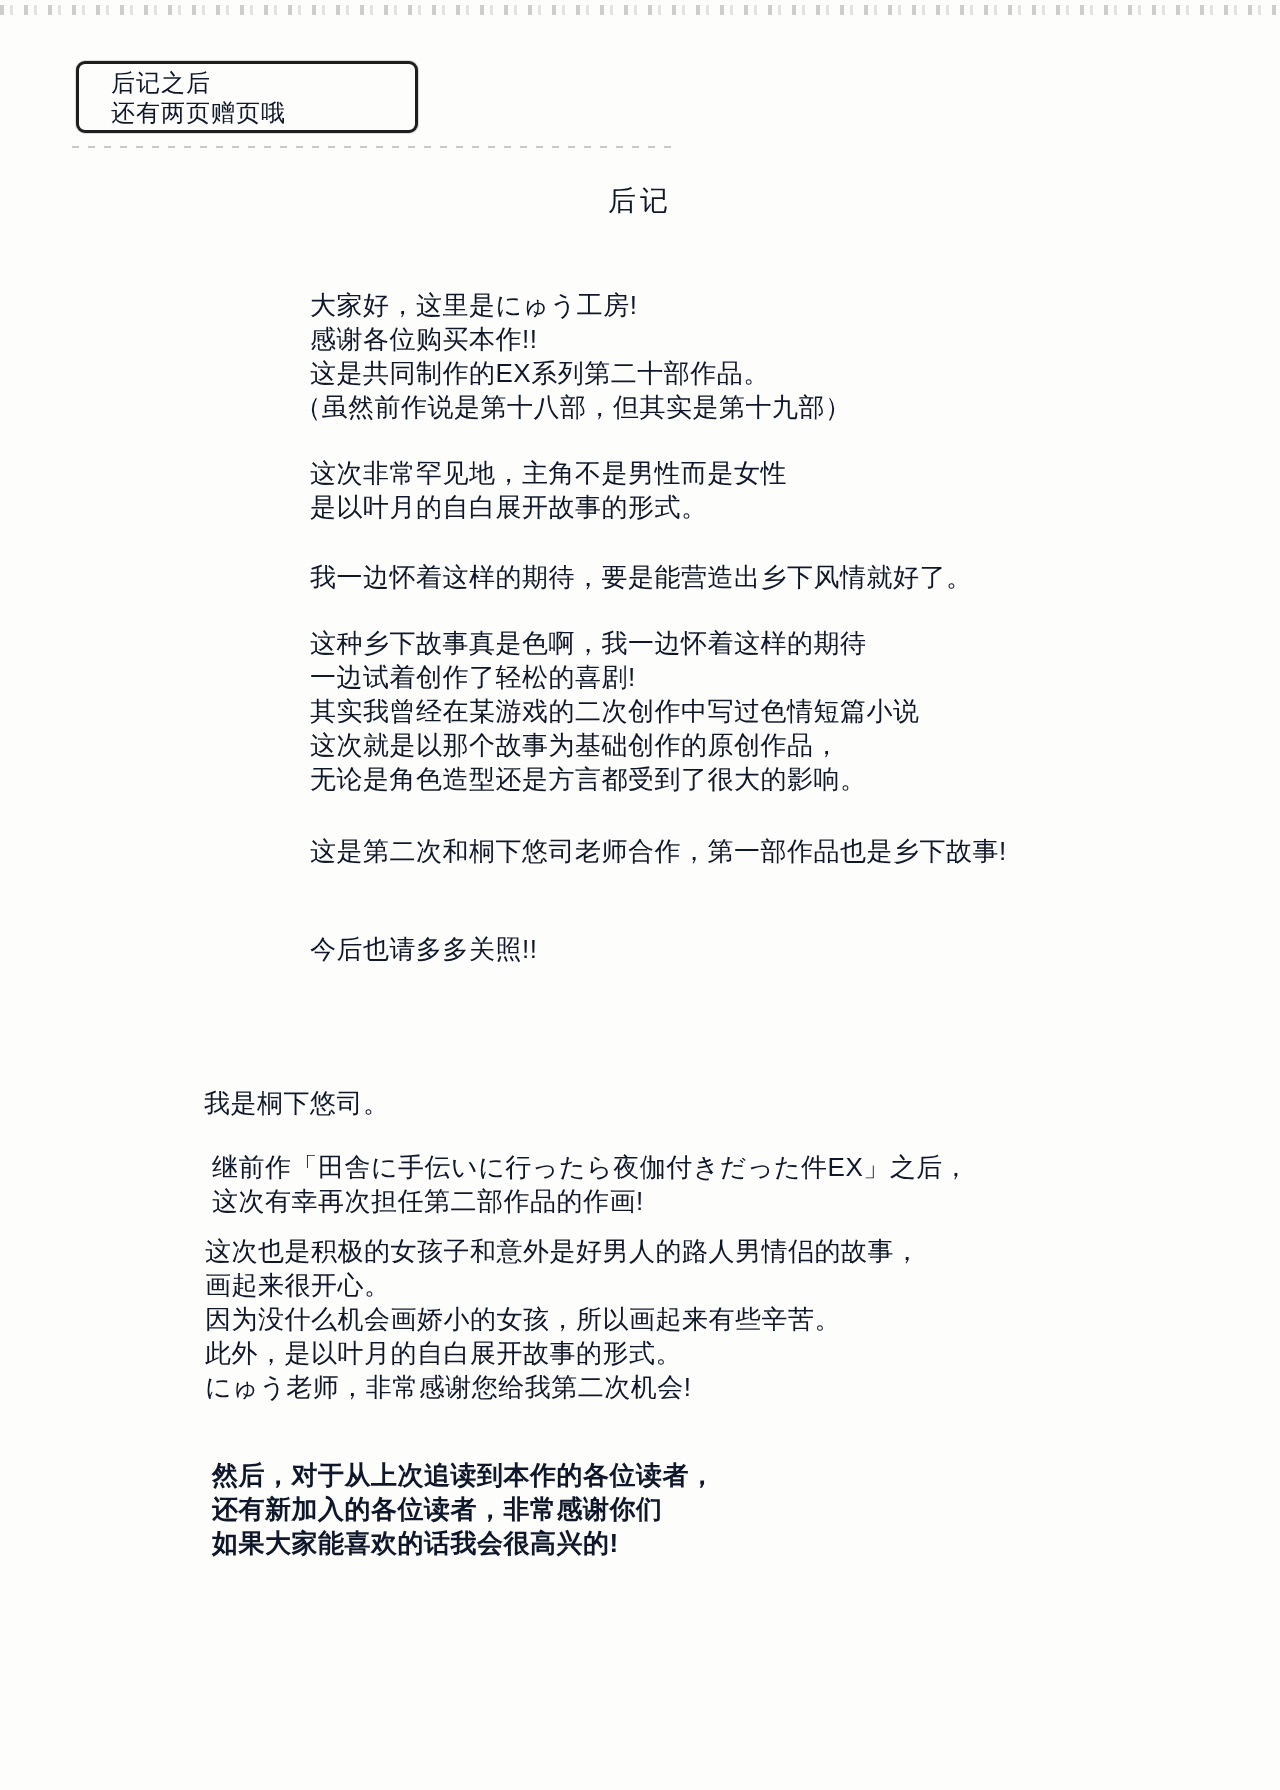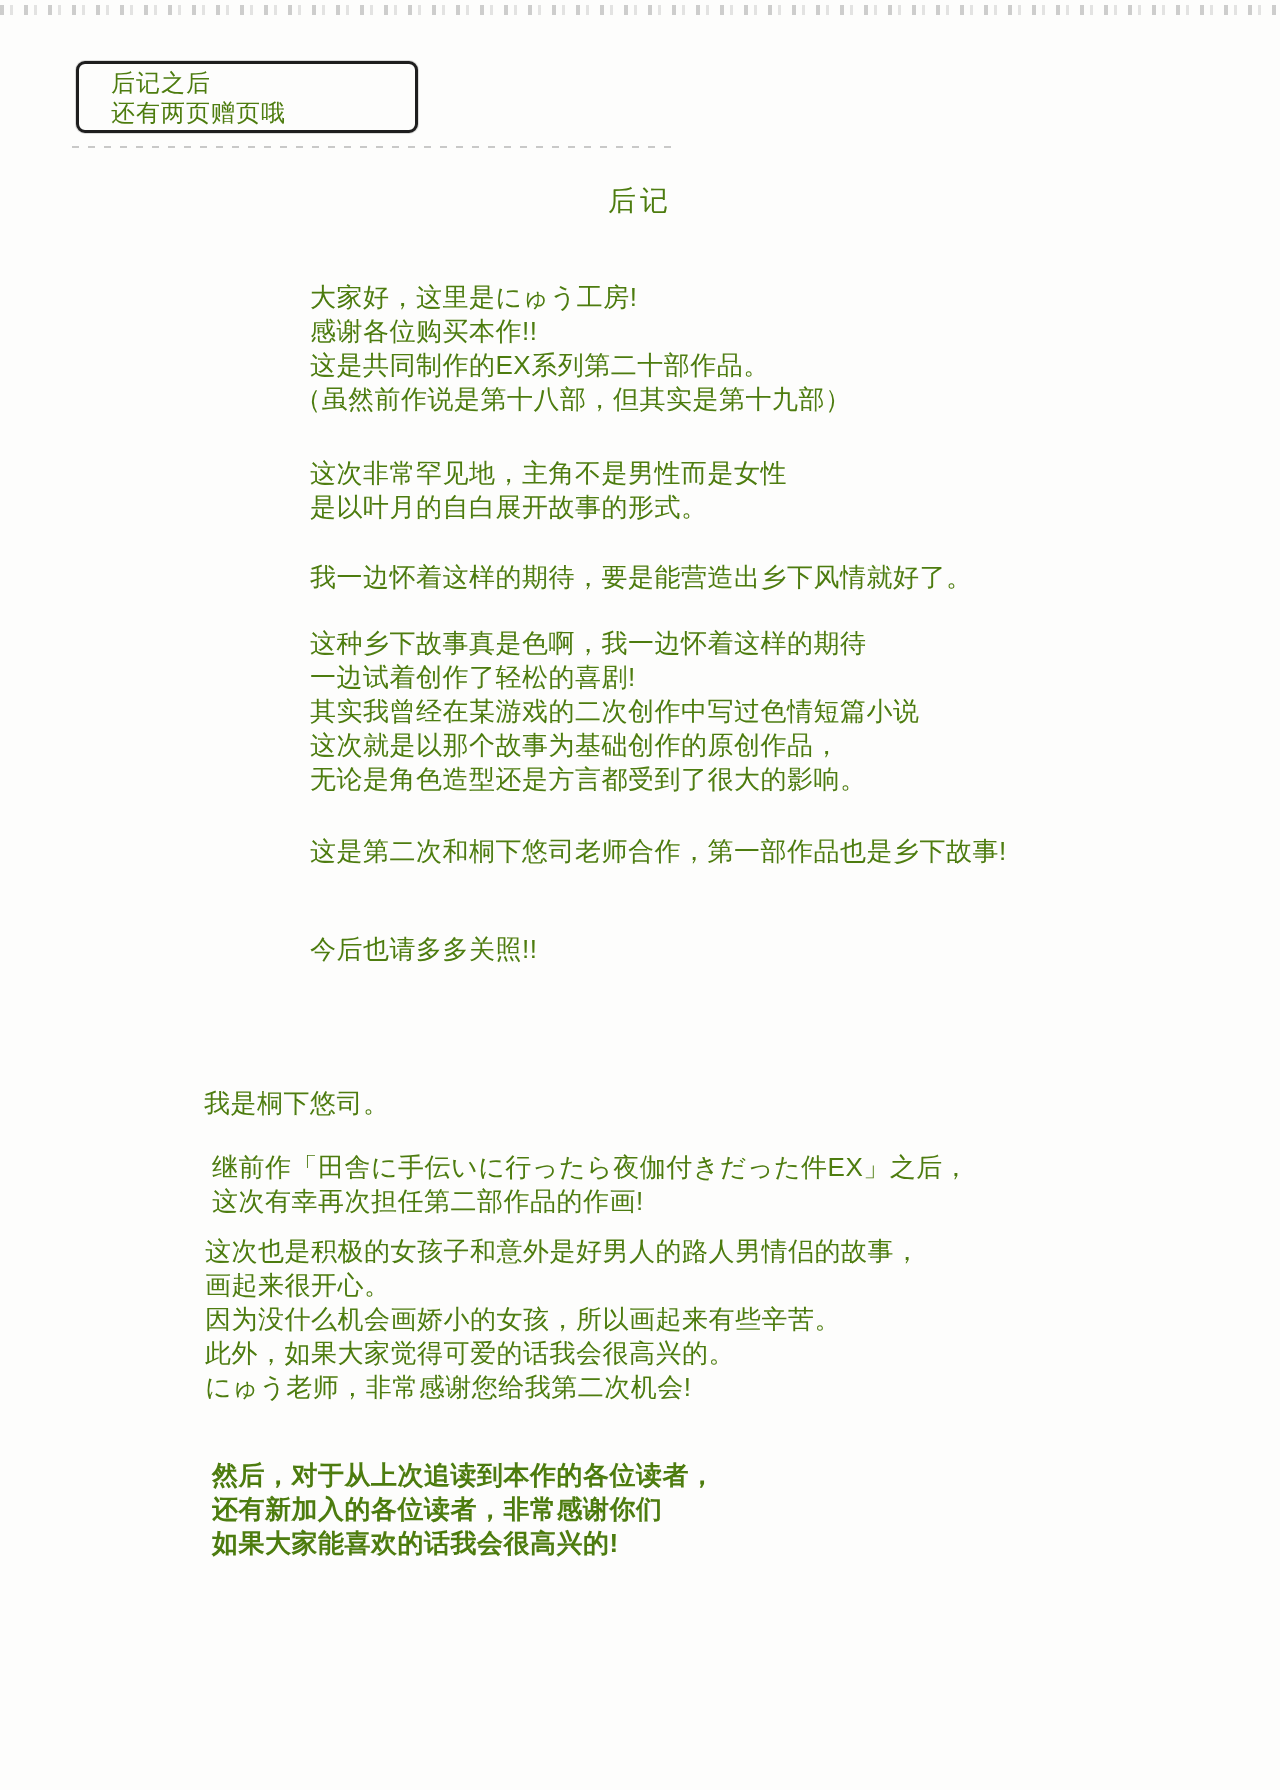--- a/index.html
+++ b/index.html
@@ -8,21 +8,21 @@
     height: 1790px;
     background: #ffffff;
     font-family: "Liberation Sans", sans-serif;
   }
   .page {
     position: relative;
     width: 1280px;
     height: 1790px;
     background: #fdfdfc;
     overflow: hidden;
-    color: #4d7c0f;
+    color: #0f172a;
   }
   
   .noise-top {
     position: absolute;
     left: 0; top: 5px;
     width: 1280px; height: 10px;
     background:
       repeating-linear-gradient(90deg,
         rgba(25,25,25,.55) 0 4px, transparent 4px 10px,
         rgba(25,25,25,.30) 10px 13px, transparent 13px 24px);
@@ -67,21 +67,21 @@
   
   .para {
     position: absolute;
     font-size: 26px;
     line-height: 34px;
     letter-spacing: 0.5px;
     white-space: nowrap;
   }
   .s1 { left: 310px; }
   .s2 { left: 212px; }
-  .p1 { top: 280px; }
+  .p1 { top: 288px; }
   .p2 { top: 456px; }
   .p3 { top: 560px; }
   .p4 { top: 626px; }
   .p5 { top: 834px; }
   .p6 { top: 924px; margin-top: 8px; }
   .a1 { top: 1086px; left: 204px; }
   .a2 { top: 1150px; }
   .a3 { top: 1234px; left: 205px; }
   .a4 { top: 1458px; font-weight: bold; }
   .hang { margin-left: -15px; }
@@ -141,21 +141,21 @@
 
   <div class="para s2 a2">
     <div>继前作「田舎に手伝いに行ったら夜伽付きだった件EX」之后，</div>
     <div>这次有幸再次担任第二部作品的作画!</div>
   </div>
 
   <div class="para a3">
     <div>这次也是积极的女孩子和意外是好男人的路人男情侣的故事，</div>
     <div>画起来很开心。</div>
     <div>因为没什么机会画娇小的女孩，所以画起来有些辛苦。</div>
-    <div>此外，如果大家觉得可爱的话我会很高兴的。</div>
+    <div>此外，是以叶月的自白展开故事的形式。</div>
     <div>にゅう老师，非常感谢您给我第二次机会!</div>
   </div>
 
   <div class="para s2 a4">
     <div>然后，对于从上次追读到本作的各位读者，</div>
     <div>还有新加入的各位读者，非常感谢你们</div>
     <div>如果大家能喜欢的话我会很高兴的!</div>
   </div>
 
 </div>

